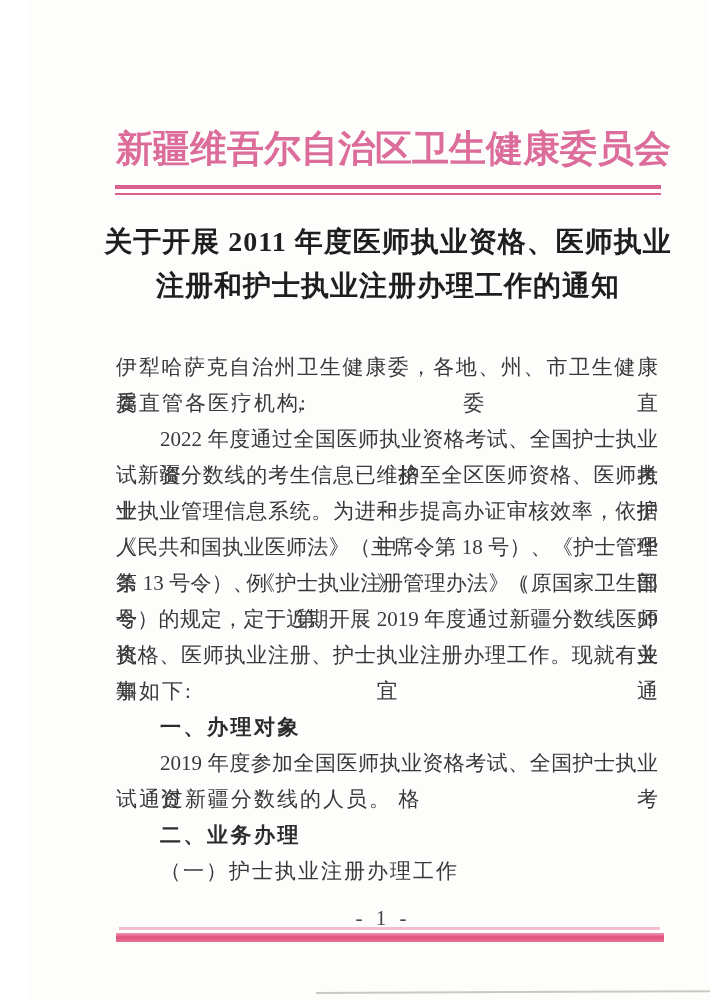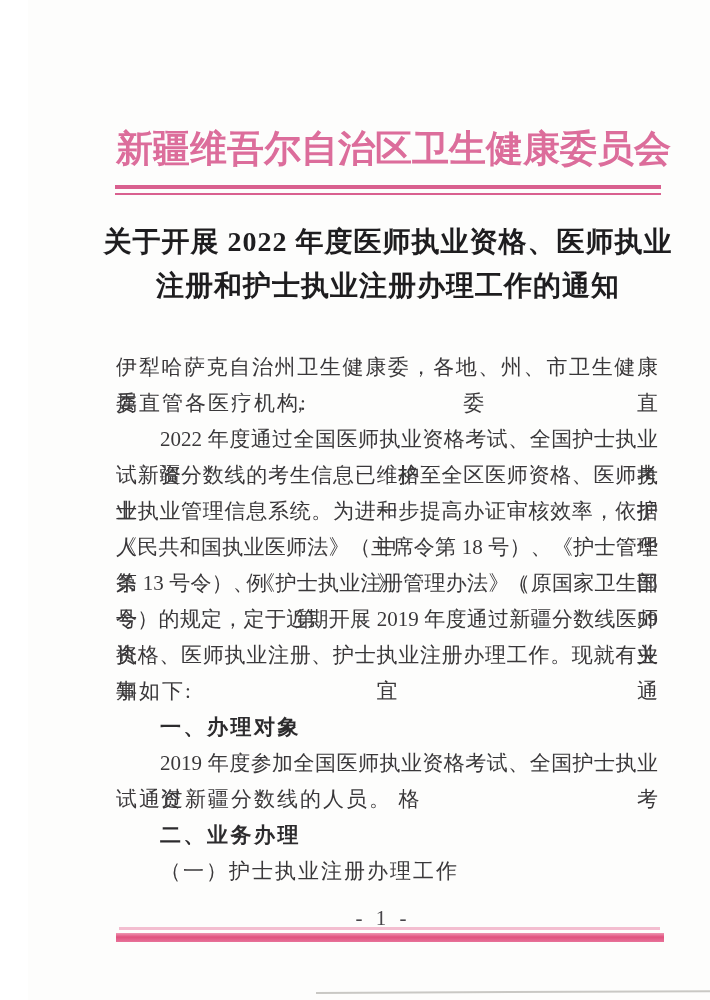--- a/index.html
+++ b/index.html
@@ -87,21 +87,21 @@
 <body>
 
 <div class="page" style="--paper: #fdfdfc; --header-pink: #dc6d9b; --rule-pink: #d9608f; --title-ink: #1e1d1f; --body-ink: #3a383a; --heading-ink: #2c2b2d; --strip-pink: #e0517e; --strip-light: #f3bed0;">
 
   <div class="agency">新疆维吾尔自治区卫生健康委员会</div>
 
   <div class="rule-thick"></div>
   <div class="rule-thin"></div>
 
   <div class="doc-title">
-    <div>关于开展 2022 年度医师执业资格、医师执业</div>
+    <div>关于开展 2011 年度医师执业资格、医师执业</div>
     <div>注册和护士执业注册办理工作的通知</div>
   </div>
 
   <div class="doc-body">
       <div class="line justify">伊犁哈萨克自治州卫生健康委，各地、州、市卫生健康委，委直</div>
       <div class="line plain">属直管各医疗机构:</div>
       <div class="line indent-justify">2022 年度通过全国医师执业资格考试、全国护士执业资格考</div>
       <div class="line justify">试新疆分数线的考生信息已维护至全区医师资格、医师执业和护</div>
       <div class="line justify">士执业管理信息系统。为进一步提高办证审核效率，依据《中华</div>
       <div class="line justify">人民共和国执业医师法》（主席令第 18 号）、《护士管理条例》（国</div>

